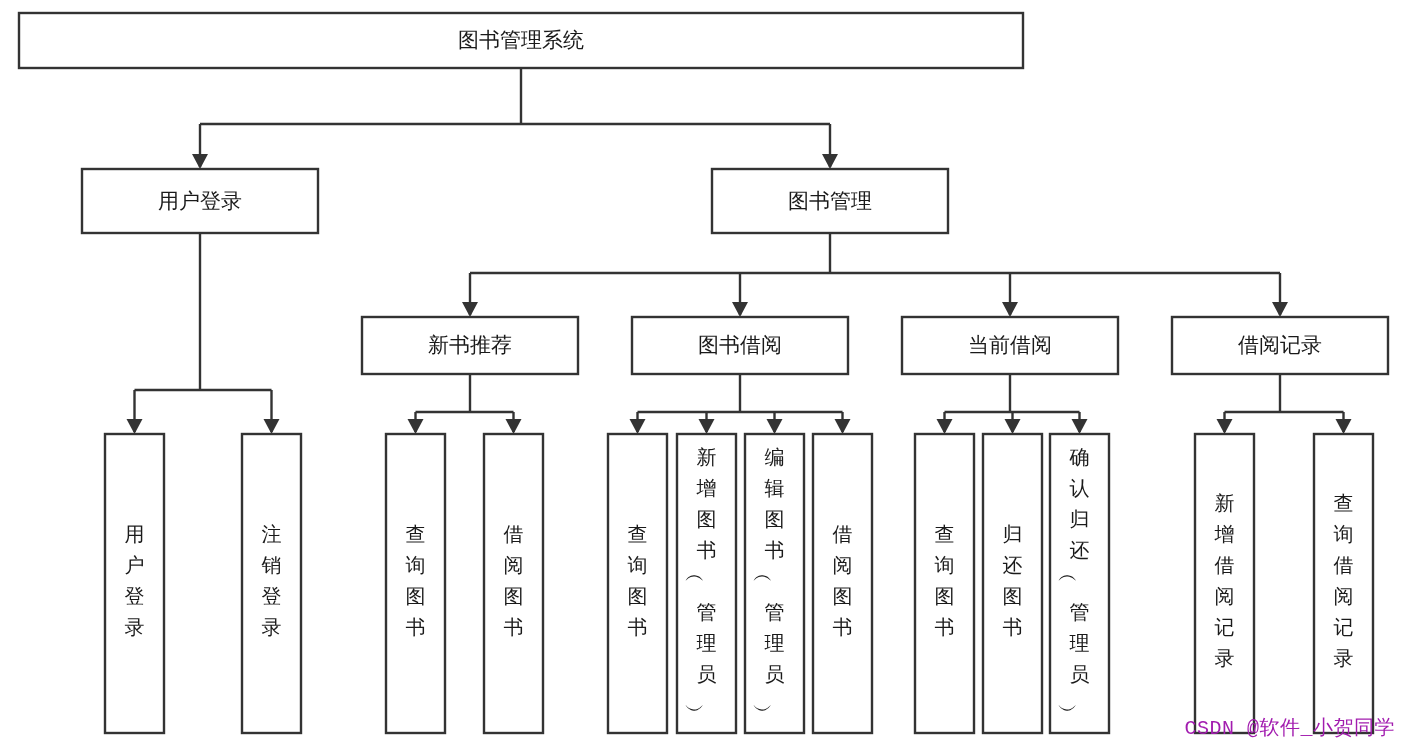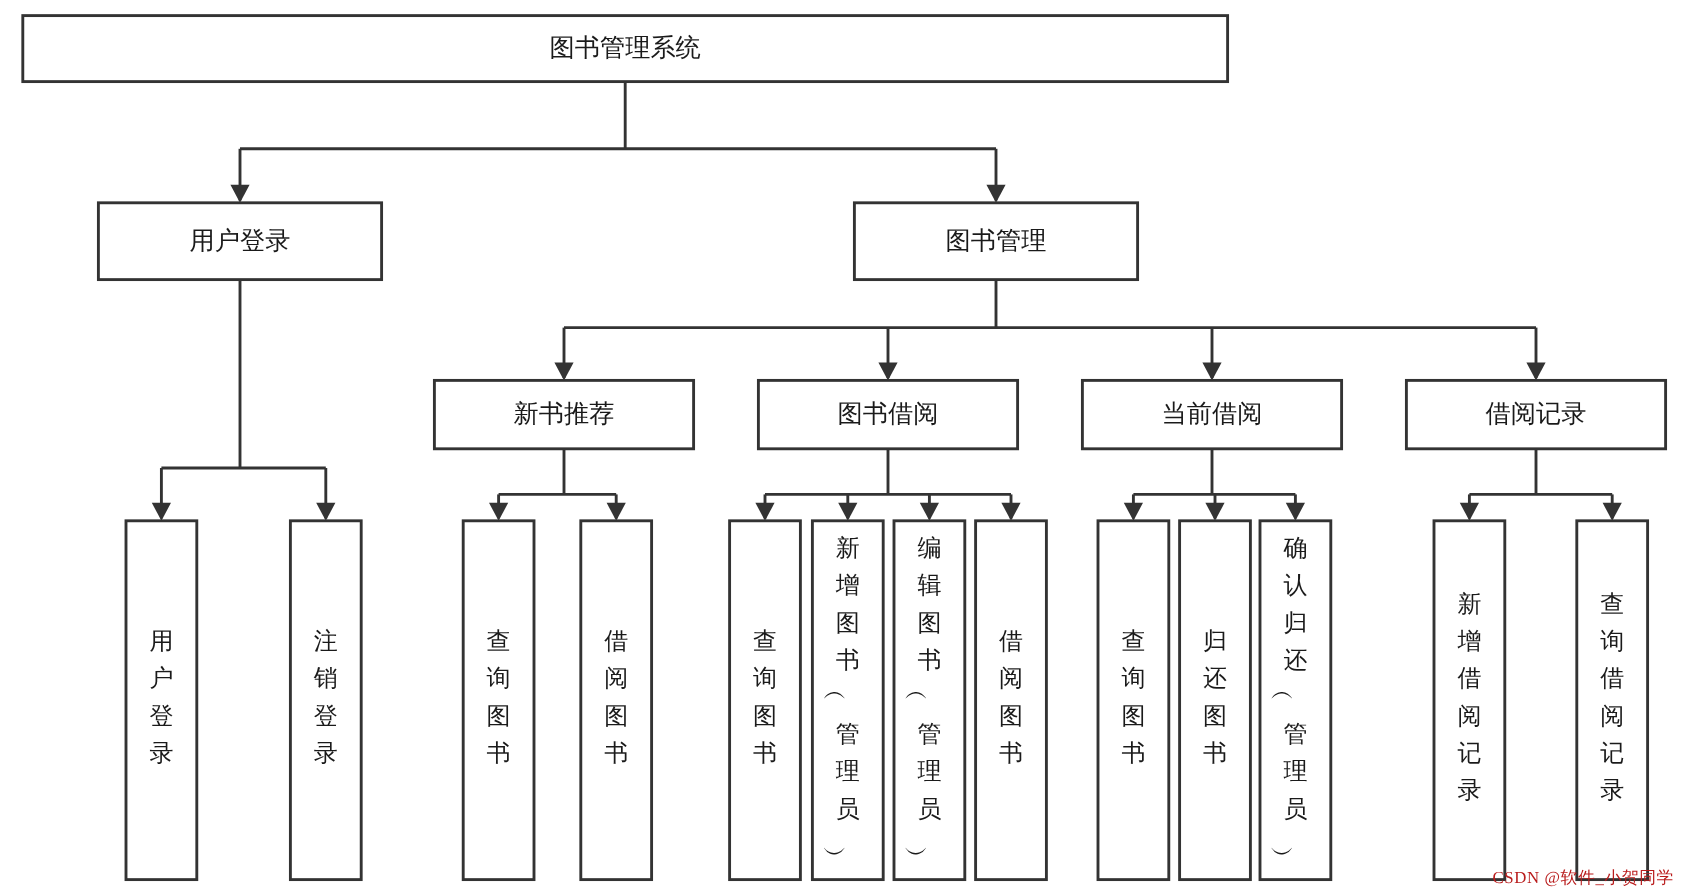--- a/index.html
+++ b/index.html
@@ -48,23 +48,23 @@
     fill: none;
   }
   .arrow-head {
     fill: #333333;
     stroke: none;
   }
   .watermark {
     position: absolute;
     right: 10px;
     bottom: 6px;
-    font-family: Liberation Serif, serif;
-    font-size: 14px;
-    color: #b91c1c;
+    font-family: Liberation Mono, monospace;
+    font-size: 20px;
+    color: #a21caf;
     letter-spacing: 0.5px;
     white-space: nowrap;
     user-select: none;
   }
 </style>
 </head>
 <body>
 
 <div id="diagram-root">
   <svg class="diagram" viewBox="0 0 1405 747" xmlns="http://www.w3.org/2000/svg">

